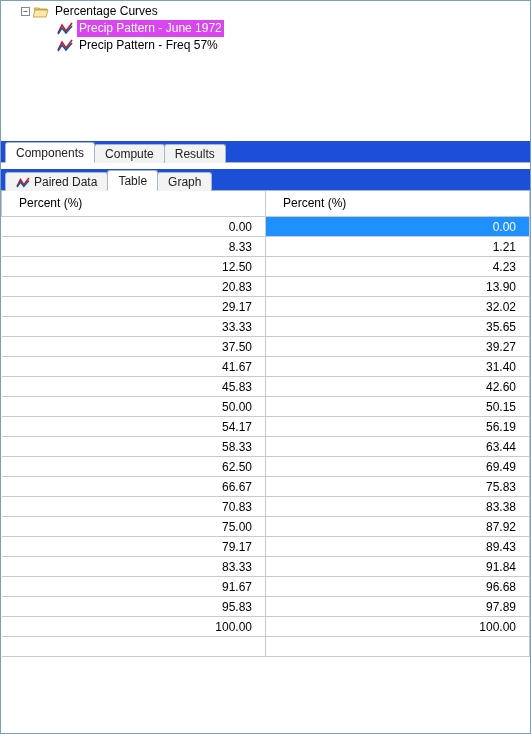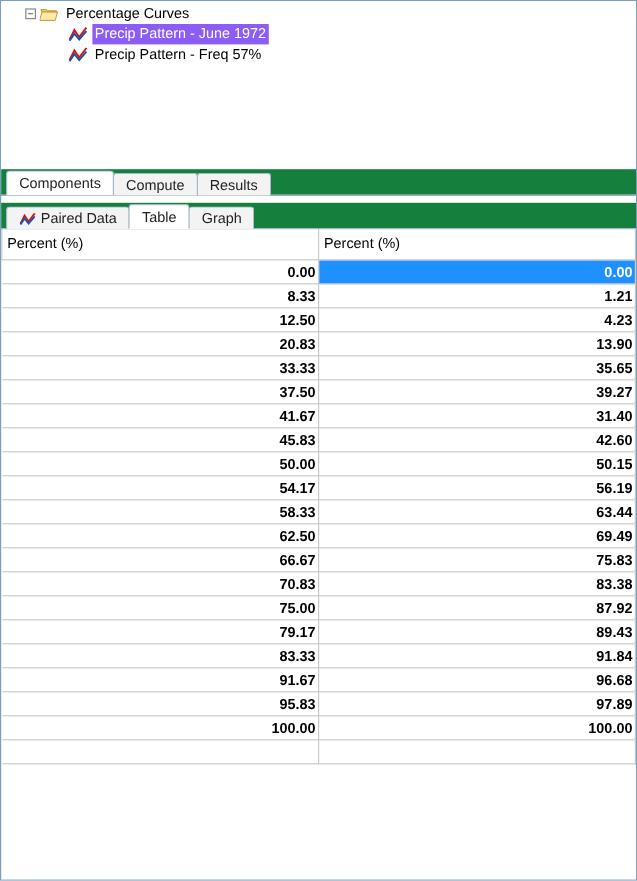--- a/index.html
+++ b/index.html
@@ -59,31 +59,31 @@
   }
   .folder-icon, .curve-icon {
     display: inline-flex;
     align-items: center;
     margin-right: 4px;
   }
   .tree-label {
     padding: 0 2px;
   }
   .tree-label.selected {
-    background: #8b5cf6;
+    background: #d946ef;
     color: #fff;
   }
 
   
   .tabbar {
     display: flex;
     align-items: flex-end;
     height: 22px;
     border-bottom: 1px solid #a7b7c7;
-    background: #15803d;
+    background: #1d4ed8;
     padding-left: 4px;
     gap: 0;
   }
   .tab {
     padding: 2px 10px 2px 10px;
     border: 1px solid #a7b7c7;
     border-bottom: none;
     background: #f3f3f3;
     border-radius: 3px 3px 0 0;
     margin-right: -1px;
@@ -124,30 +124,29 @@
     width: 100%;
     border-collapse: collapse;
     table-layout: fixed;
   }
   .grid th {
     text-align: left;
     font-weight: normal;
     background: #ffffff;
     border: 1px solid #c9c9c9;
     border-top: none;
-    padding: 5px 6px 6px 4px;
+    padding: 5px 6px 6px 17px;
     height: 24px;
   }
   .grid td {
     text-align: right;
     border: 1px solid #c9c9c9;
-    padding: 2px 2px 2px 6px;
+    padding: 2px 13px 2px 6px;
     height: 20px;
     background: #fff;
-    font-weight: bold;
   }
   .grid tr.sel td.col-b {
     background: #1e90ff;
     color: #fff;
   }
   .grid td.col-a { border-left: none; }
 </style>
 </head>
 <body>
 
@@ -241,20 +240,24 @@
           </tr>
           <tr>
             <td class="col-a">12.50</td>
             <td class="col-b">4.23</td>
           </tr>
           <tr>
             <td class="col-a">20.83</td>
             <td class="col-b">13.90</td>
           </tr>
           <tr>
+            <td class="col-a">29.17</td>
+            <td class="col-b">32.02</td>
+          </tr>
+          <tr>
             <td class="col-a">33.33</td>
             <td class="col-b">35.65</td>
           </tr>
           <tr>
             <td class="col-a">37.50</td>
             <td class="col-b">39.27</td>
           </tr>
           <tr>
             <td class="col-a">41.67</td>
             <td class="col-b">31.40</td>

